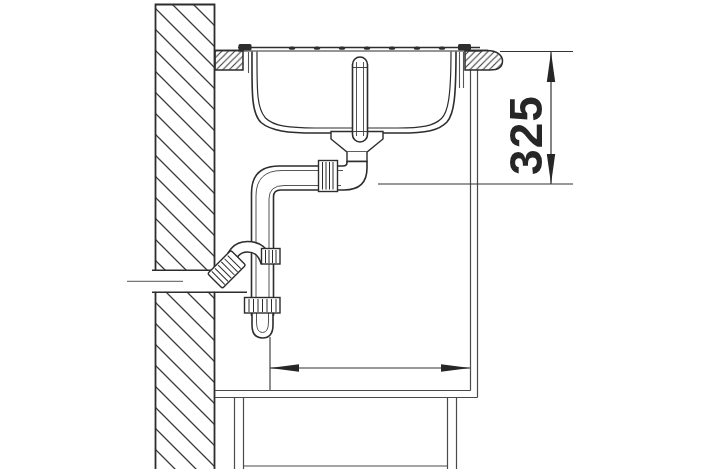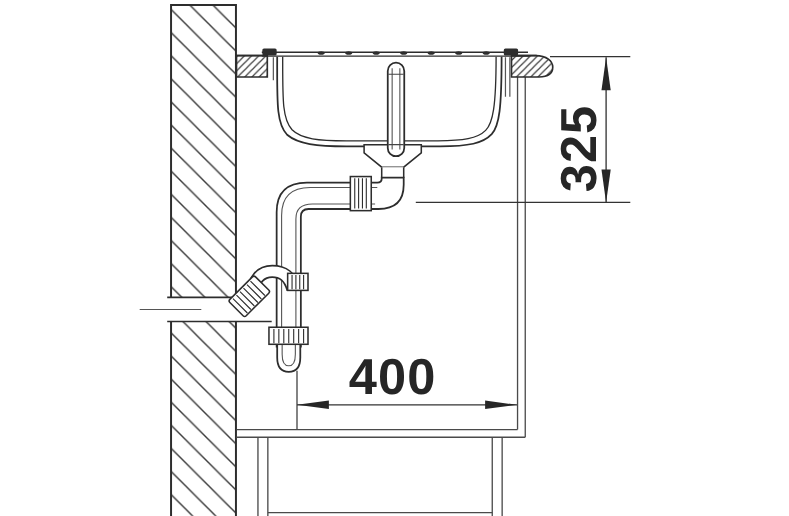--- a/index.html
+++ b/index.html
@@ -150,17 +150,16 @@
   </g>
 
   <g>
     <path d="M270,337 V390" stroke="#333" stroke-width="1.1" fill="none"></path>
     <path d="M270,368 H470" stroke="#333" stroke-width="1.2" fill="none"></path>
     <path d="M270,368 L299,364.2 L299,371.8 Z" fill="#262626"></path>
     <path d="M470,368 L441,364.2 L441,371.8 Z" fill="#262626"></path>
   </g>
 </svg>
 
-<div class="dim-label horizontal">400</div>
 
 <div class="dim-label vertical">325</div>
 
 </div>
 
 </body></html>

